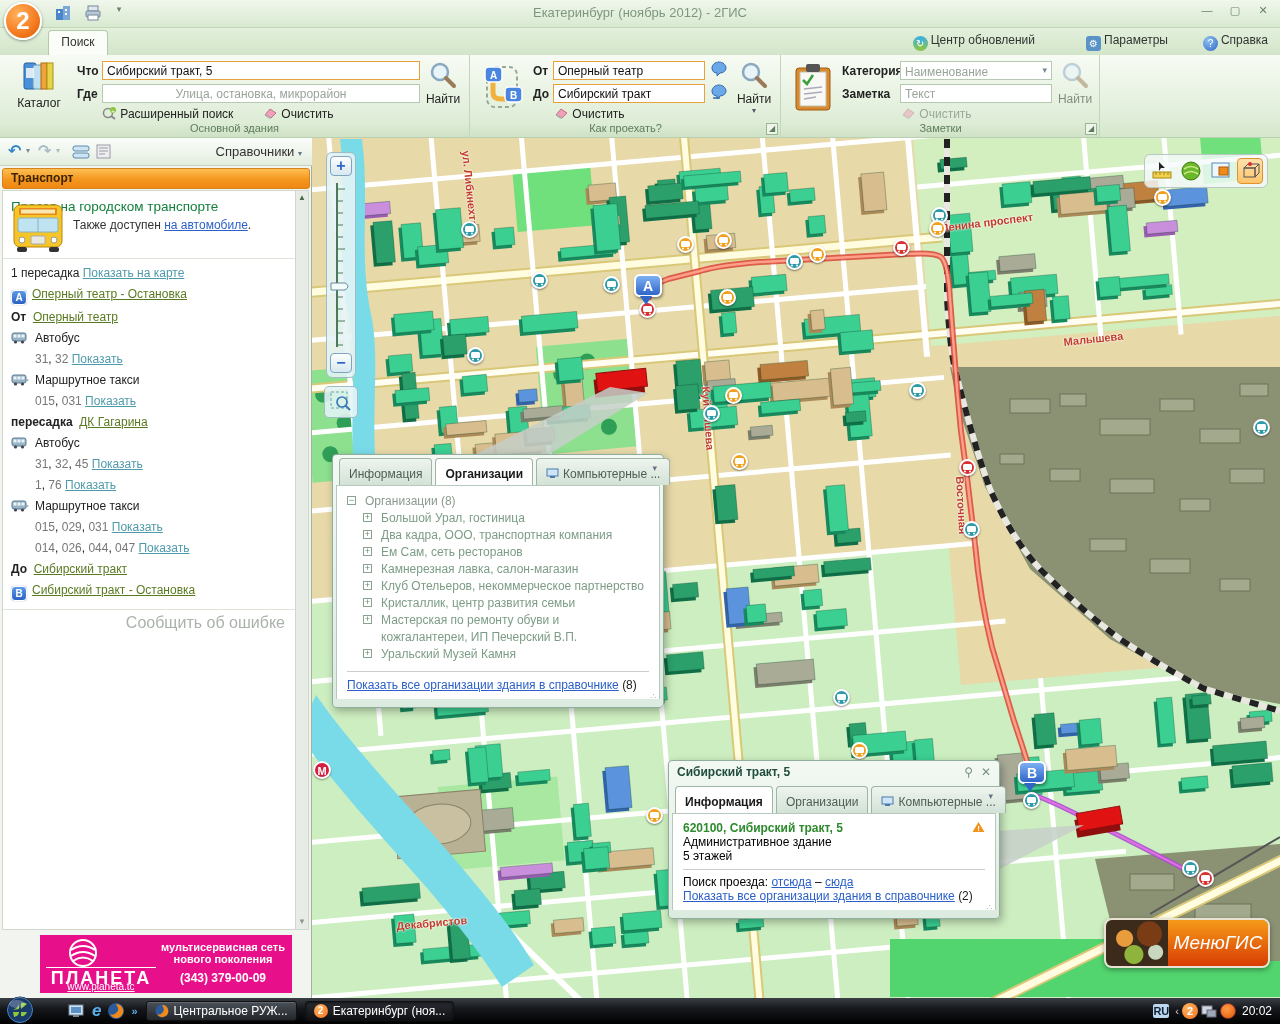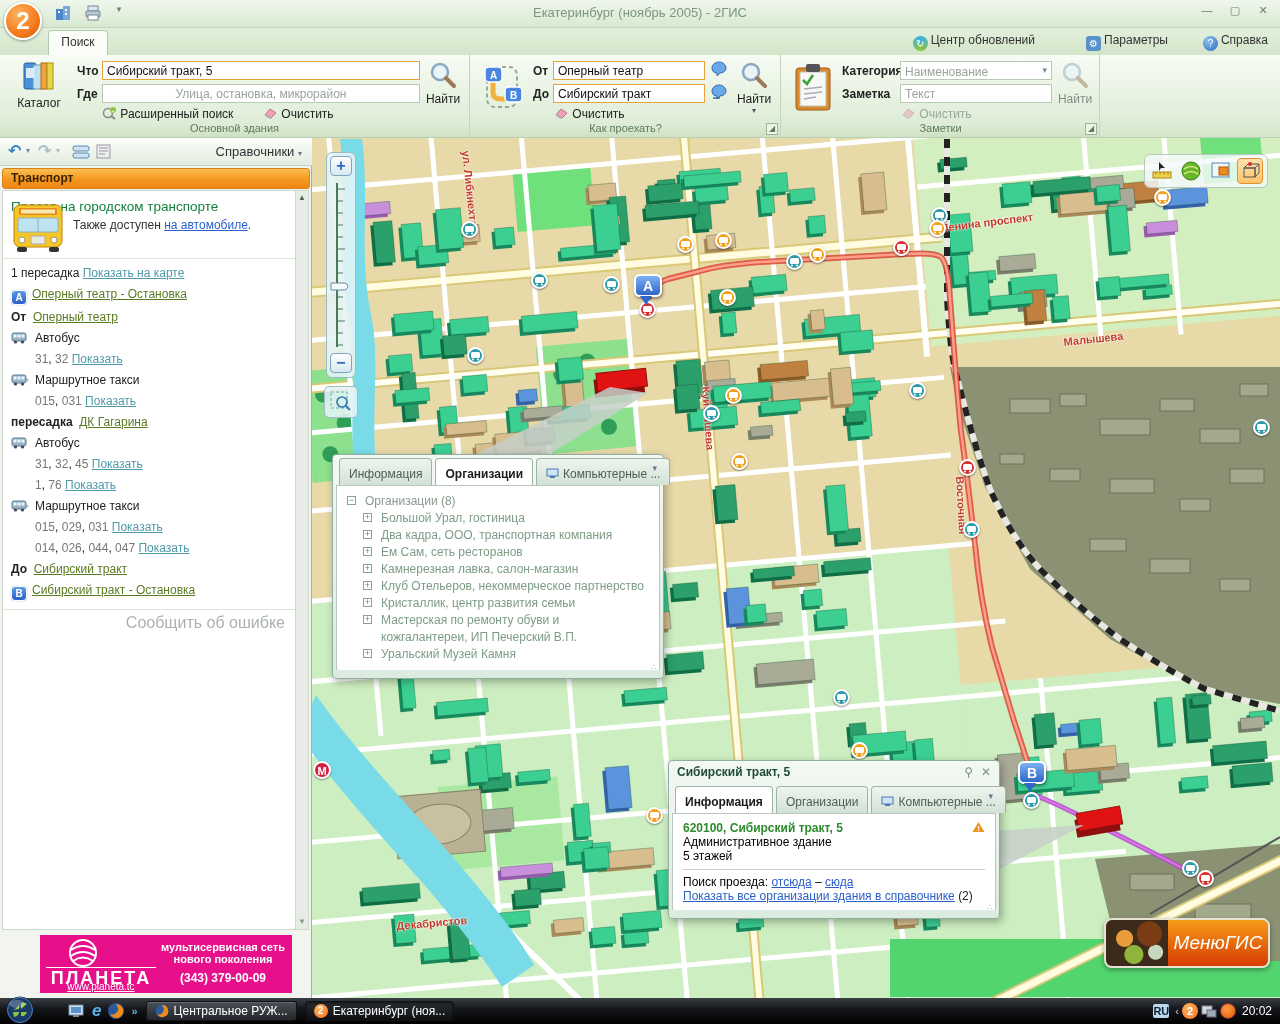--- a/index.html
+++ b/index.html
@@ -140,21 +140,21 @@
         </svg>
     </div>
     <div class="qat-ic" style="left:82px">
       <svg width="18" height="18">
           <rect x="4" y="2" width="10" height="5" fill="#dfe8f0" stroke="#789"></rect>
           <rect x="2" y="7" width="14" height="6" rx="1" fill="#b8c8d8" stroke="#789"></rect>
           <rect x="4" y="11" width="10" height="5" fill="#fff" stroke="#789"></rect>
         </svg>
     </div>
     <div class="qat-ic" style="left:108px;color:#6a826a;font-size:9px">▾</div>
-    <div id="win-title">Екатеринбург (ноябрь 2005) - 2ГИС</div>
+    <div id="win-title">Екатеринбург (ноябрь 2012) - 2ГИС</div>
     <div class="winbtn" style="right:60px">—</div>
     <div class="winbtn" style="right:32px">▢</div>
     <div class="winbtn" style="right:4px">✕</div>
   </div>
 
   <div id="tabrow">
     <div id="tab-search">Поиск</div>
     <div class="topmenu" style="right:245px">
       <span class="mini-ic" style="background:conic-gradient(#3ab0e8,#8cc63e,#3ab0e8)">↻</span><span>Центр обновлений</span>
     </div>
@@ -1575,20 +1575,24 @@
           <div id="p1orgs" style="padding-left:16px">
               <div class="treeitem"><span class="treebox">+</span>Большой Урал, гостиница</div>
               <div class="treeitem"><span class="treebox">+</span>Два кадра, ООО, транспортная компания</div>
               <div class="treeitem"><span class="treebox">+</span>Ем Сам, сеть ресторанов</div>
               <div class="treeitem"><span class="treebox">+</span>Камнерезная лавка, салон-магазин</div>
               <div class="treeitem"><span class="treebox">+</span>Клуб Отельеров, некоммерческое партнерство</div>
               <div class="treeitem"><span class="treebox">+</span>Кристаллик, центр развития семьи</div>
               <div class="treeitem"><span class="treebox">+</span>Мастерская по ремонту обуви и кожгалантереи, ИП Печерский В.П.</div>
               <div class="treeitem"><span class="treebox">+</span>Уральский Музей Камня</div>
             </div>
+          <div style="border-top:1px solid #ccc;margin-top:8px;padding-top:6px">
+            <span class="lnk-blue">Показать все организации здания в справочнике</span>
+            <span style="color:#222"> <span>(8)</span></span>
+          </div>
         </div>
         <div class="p-footer"></div>
         <div class="grip">∴</div>
       </div>
 
       <div class="popup" id="popup2" style="left:356px;top:622px;width:332px">
         <div class="p-title">Сибирский тракт, 5</div>
         <div class="p-ctl" style="right:26px">⚲</div>
         <div class="p-ctl" style="right:8px">✕</div>
         <div class="p-tabs" id="p2tabs">

